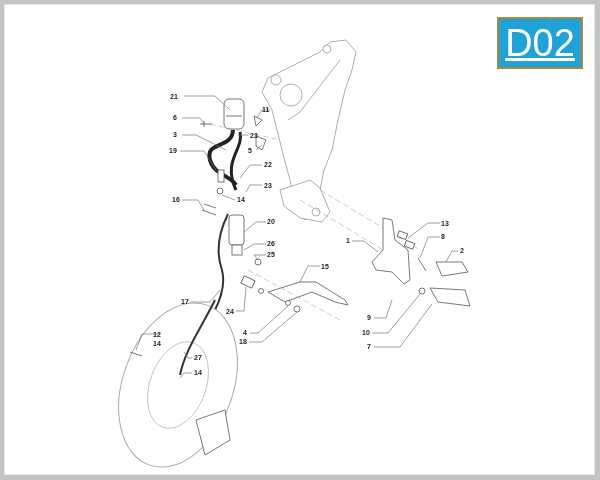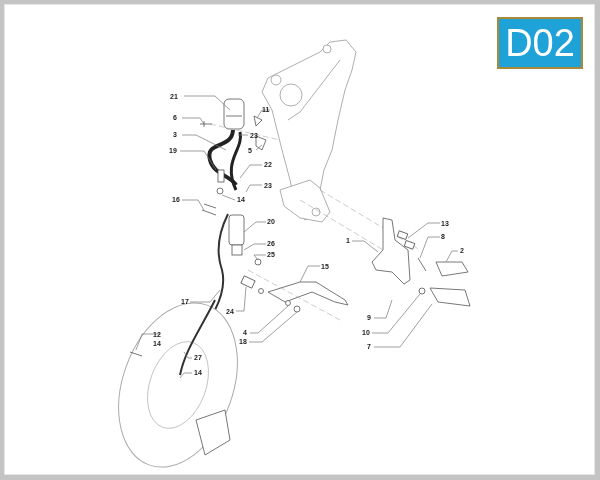--- a/index.html
+++ b/index.html
@@ -1,21 +1,21 @@
 <!DOCTYPE html>
 <html><head>
 <meta charset="utf-8">
 <style>
   html,body{margin:0;padding:0;background:#ffffff;}
   body{width:600px;height:480px;overflow:hidden;font-family:"Liberation Sans",sans-serif;}
   .frame{position:absolute;left:0;top:0;width:600px;height:480px;box-sizing:border-box;
     border-left:4px solid #c4c4c4;border-top:4px solid #c4c4c4;border-right:5px solid #c4c4c4;border-bottom:5px solid #c4c4c4;background:#fff;}
   .frame::after{content:"";position:absolute;left:0;top:0;right:0;bottom:0;border:1px solid #e6e6e6;}
   .badge{position:absolute;left:497px;top:17px;width:86px;height:52px;background:#1ea2d8;border:2px solid #a88a3a;box-sizing:border-box;
-    color:#fff;font-size:38px;line-height:48px;text-align:center;letter-spacing:0px;}
+    color:#fff;font-size:38px;line-height:48px;text-align:center;letter-spacing:0px;text-decoration:underline;}
   svg.diagram{position:absolute;left:0;top:0;}
   .lbl{font-family:"Liberation Sans",sans-serif;font-size:7px;font-weight:bold;fill:#222;}
   .lead{stroke:#777;stroke-width:0.7;fill:none;}
   .part{stroke:#999;stroke-width:0.8;fill:#fff;}
   .partd{stroke:#555;stroke-width:0.8;fill:#fff;}
   .dash{stroke:#aaa;stroke-width:0.6;stroke-dasharray:6 3;fill:none;}
 </style>
 </head>
 <body>
 

